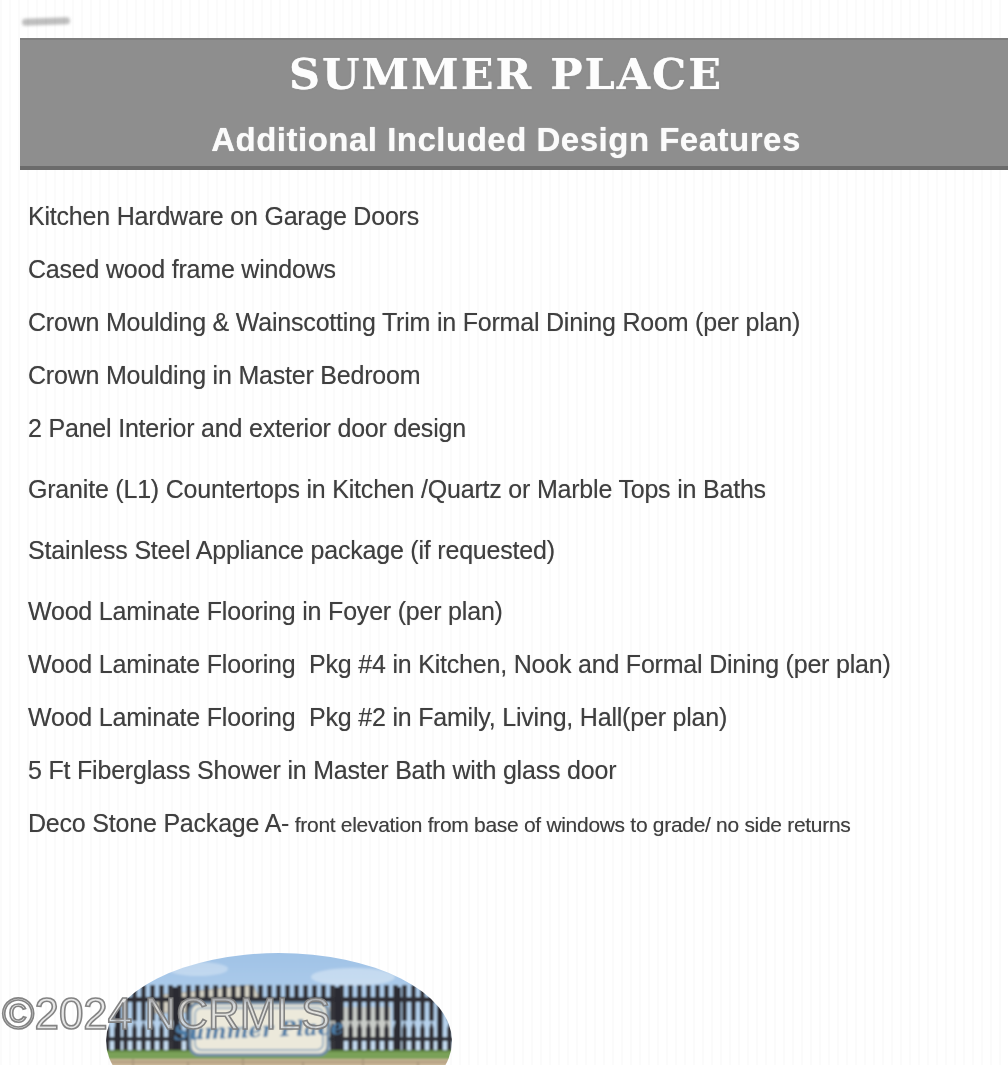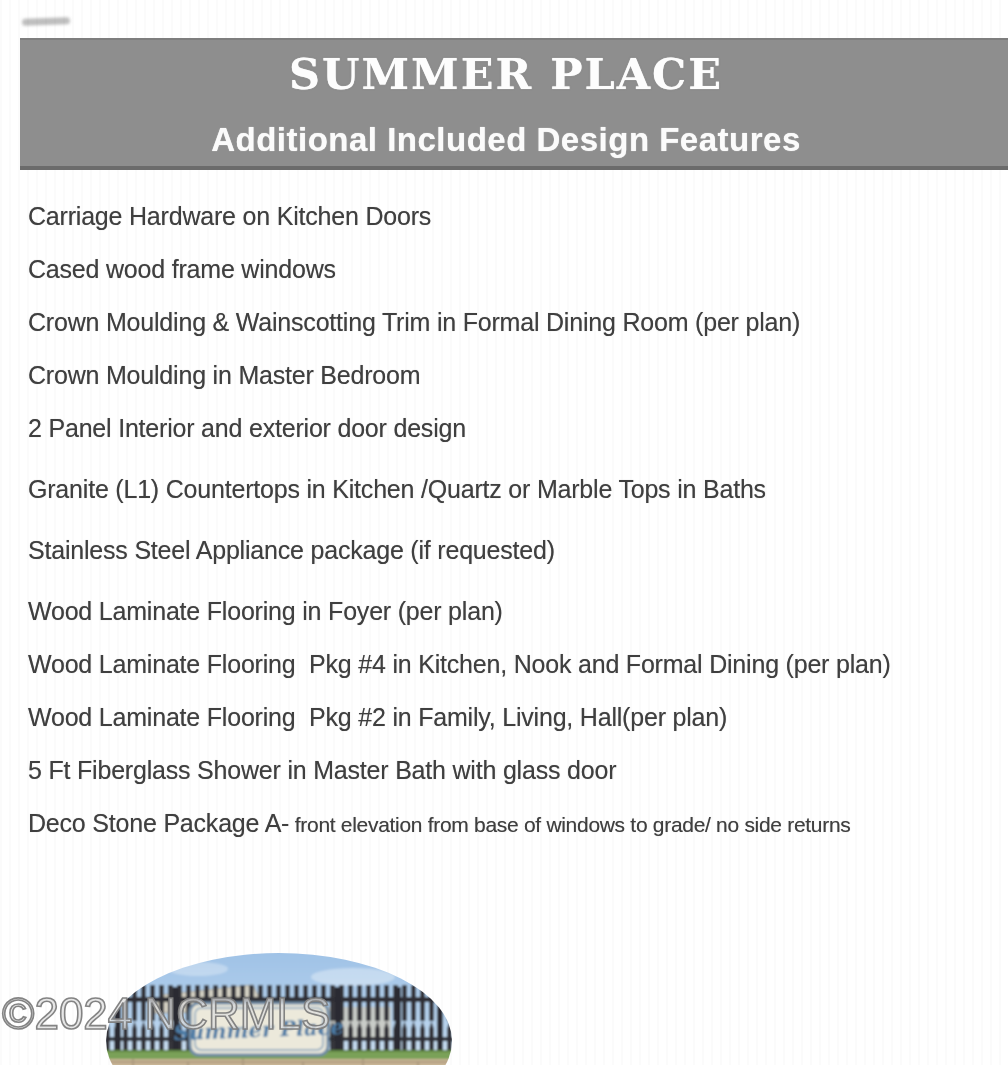--- a/index.html
+++ b/index.html
@@ -104,21 +104,21 @@
 </head>
 <body>
 
 <div class="banner-smudge"></div>
 <div class="banner" style="background: rgb(142, 142, 142);">
   <div class="doc-title">SUMMER PLACE</div>
   <div class="doc-subtitle">Additional Included Design Features</div>
 </div>
 
 <div class="features" style="color: rgb(63, 63, 63);">
-    <div class="item"><span class="main">Carriage Hardware on Kitchen Doors</span></div>
+    <div class="item"><span class="main">Kitchen Hardware on Garage Doors</span></div>
     <div class="item"><span class="main">Cased wood frame windows</span></div>
     <div class="item"><span class="main">Crown Moulding &amp; Wainscotting Trim in Formal Dining Room (per plan)</span></div>
     <div class="item"><span class="main">Crown Moulding in Master Bedroom</span></div>
     <div class="item"><span class="main">2 Panel Interior and exterior door design</span></div>
     <div class="item"><span class="main">Granite (L1) Countertops in Kitchen /Quartz or Marble Tops in Baths</span></div>
     <div class="item"><span class="main">Stainless Steel Appliance package (if requested)</span></div>
     <div class="item"><span class="main">Wood Laminate Flooring in Foyer (per plan)</span></div>
     <div class="item"><span class="main">Wood Laminate Flooring  Pkg #4 in Kitchen, Nook and Formal Dining (per plan)</span></div>
     <div class="item"><span class="main">Wood Laminate Flooring  Pkg #2 in Family, Living, Hall(per plan)</span></div>
     <div class="item"><span class="main">5 Ft Fiberglass Shower in Master Bath with glass door</span></div>

